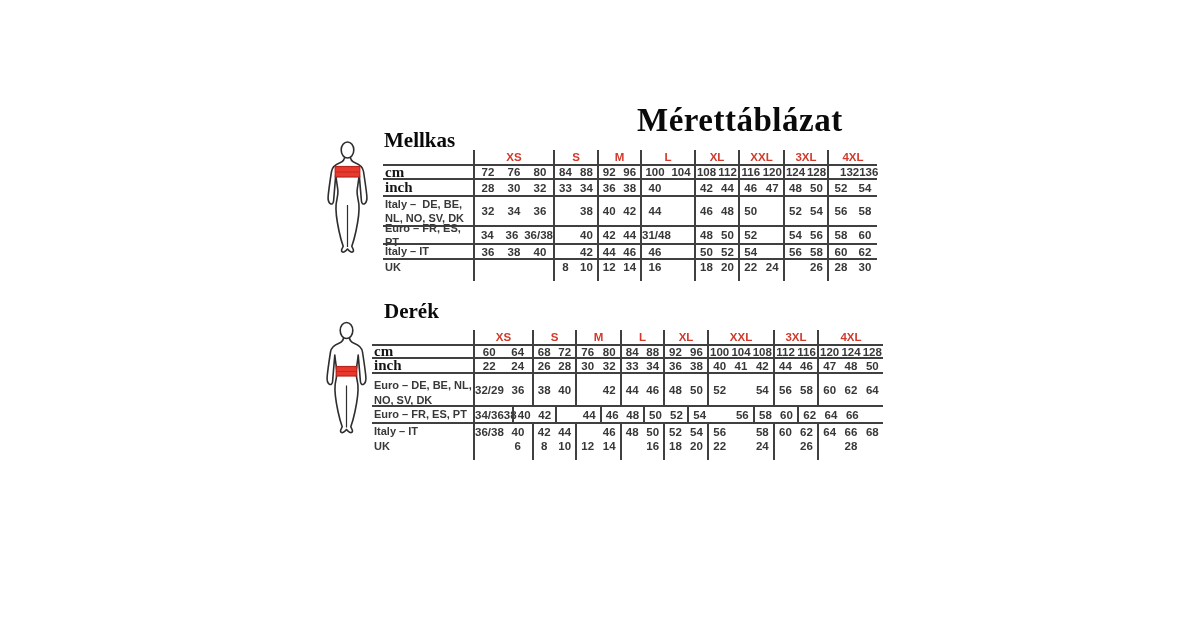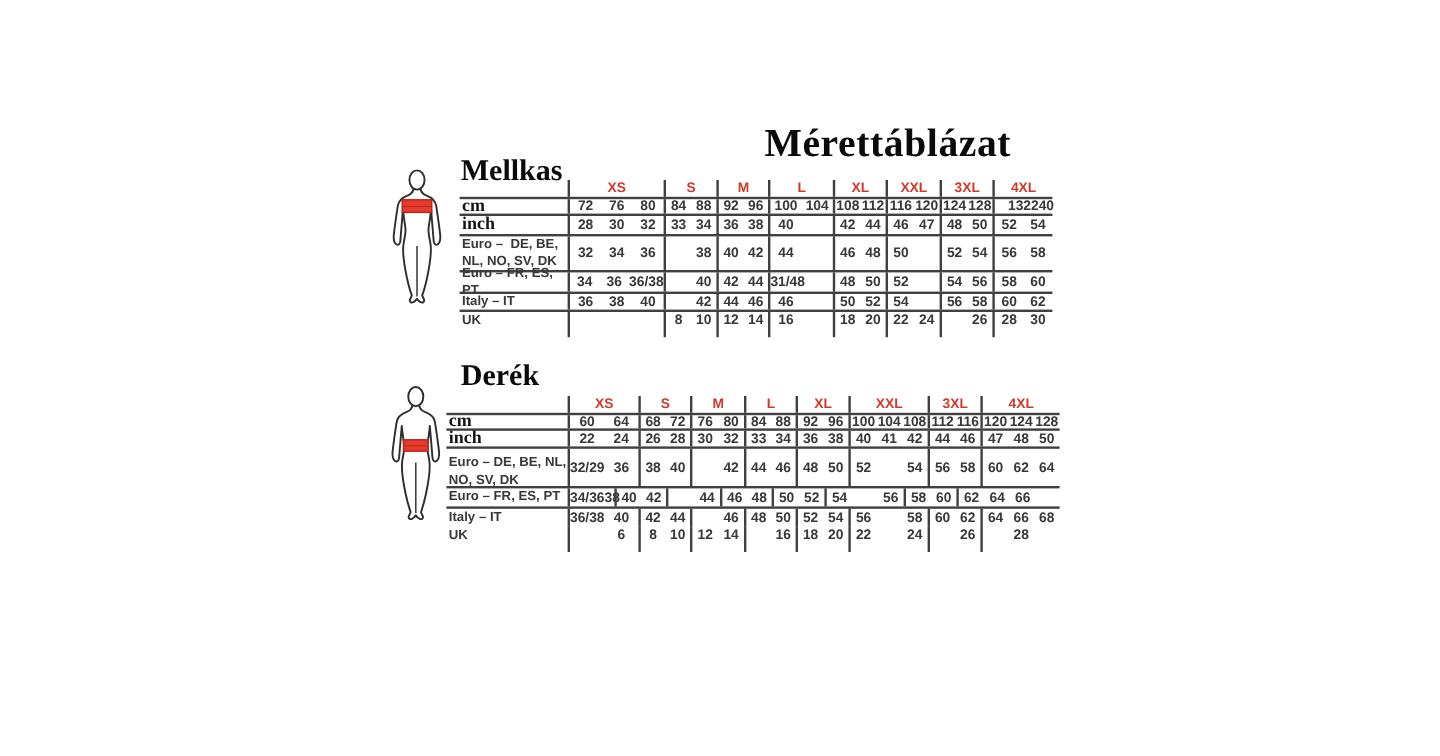--- a/index.html
+++ b/index.html
@@ -12,21 +12,21 @@
 
   #page-title {
     left:637px; top:104px; margin:0;
     font-family:"Liberation Serif", serif;
     font-weight:700; font-size:33px; line-height:1; color:#0a0a0a;
     letter-spacing:0.5px;
   }
   .section-heading {
     margin:0;
     font-family:"Liberation Serif", serif;
-    font-weight:700; font-size:25px; line-height:1; color:#0a0a0a;
+    font-weight:700; font-size:21px; line-height:1; color:#0a0a0a;
   }
   #heading-mellkas { left:384px; top:130px; }
   #heading-derek   { left:384px; top:301px; }
 
   .figure-svg { position:absolute; }
   #figure-chest { left:320px; top:141px; }
   #figure-waist { left:319px; top:320px; }
 
   
   .size-table { position:absolute; }
@@ -197,21 +197,21 @@
       <div class="t-group" style="width: 45px;">
         <div class="t-cell">116</div>
         <div class="t-cell">120</div>
       </div>
       <div class="t-group" style="width: 44px;">
         <div class="t-cell">124</div>
         <div class="t-cell">128</div>
       </div>
       <div class="t-group" style="width: 50px; padding-left: 11px;">
         <div class="t-cell">132</div>
-        <div class="t-cell">240</div>
+        <div class="t-cell">136</div>
       </div>
     </div>
     <div class="t-row t-rule" style="height: 17px;">
       <div class="t-label serif" style="width: 90px;">inch</div>
       <div class="t-group" style="width: 80px;">
         <div class="t-cell">28</div>
         <div class="t-cell">30</div>
         <div class="t-cell">32</div>
       </div>
       <div class="t-group" style="width: 44px;">
@@ -237,21 +237,21 @@
       <div class="t-group" style="width: 44px;">
         <div class="t-cell">48</div>
         <div class="t-cell">50</div>
       </div>
       <div class="t-group" style="width: 50px;">
         <div class="t-cell">52</div>
         <div class="t-cell">54</div>
       </div>
     </div>
     <div class="t-row t-rule" style="height: 30px;">
-      <div class="t-label sans" style="width: 90px;">Euro –  DE, BE,
+      <div class="t-label sans" style="width: 90px;">Italy –  DE, BE,
 NL, NO, SV, DK</div>
       <div class="t-group" style="width: 80px;">
         <div class="t-cell">32</div>
         <div class="t-cell">34</div>
         <div class="t-cell">36</div>
       </div>
       <div class="t-group" style="width: 44px;">
         <div class="t-cell"></div>
         <div class="t-cell">38</div>
       </div>

